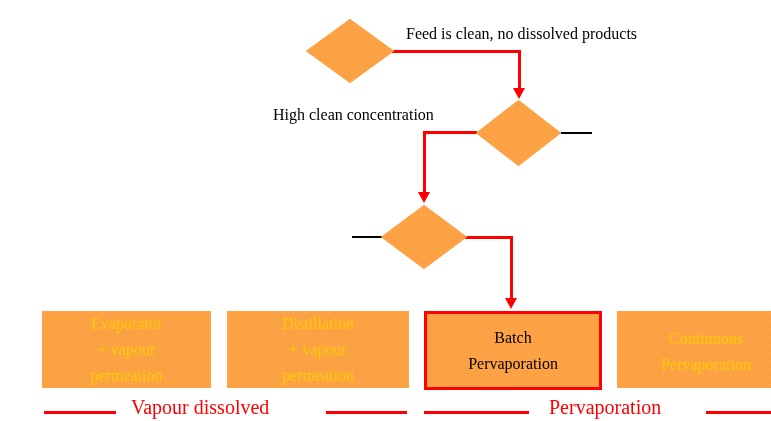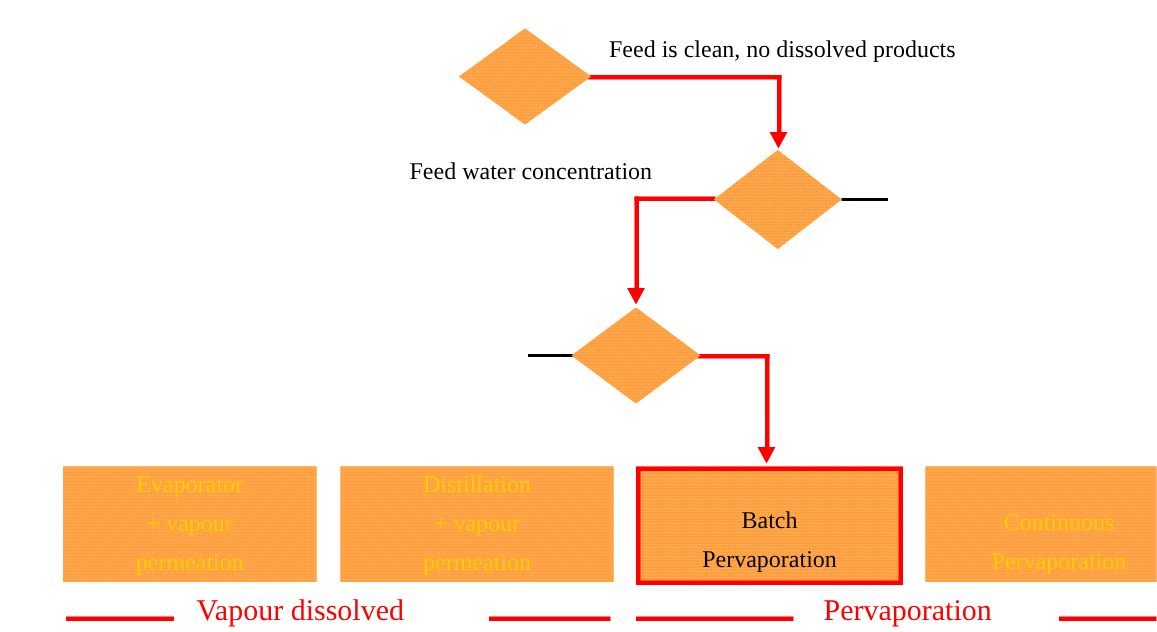--- a/index.html
+++ b/index.html
@@ -45,21 +45,21 @@
     box-sizing: border-box;
     display: flex;
     justify-content: center;
     align-items: flex-start;
     text-align: center;
     font-size: 16px;
     line-height: 26px;
     color: #ffcc00;
   }
   .obox .obox-text { white-space: pre-line; }
-  .obox.top { align-items: flex-end; }
+  .obox.top { align-items: center; }
   .obox.selected {
     border: 3px solid #ff0000;
     color: #000000;
     top: 311px;
     height: 79px;
   }
   .group-label {
     position: absolute;
     top: 396px;
     font-size: 20px;
@@ -87,21 +87,21 @@
   <div class="arrowhead-down" style="left:471px; top:298px"></div>
 
   <div class="kline" style="left:527px; top:132px; width:31px; height:2px"></div>
   <div class="kline" style="left:318px; top:236px; width:30px; height:2px"></div>
 
   <div class="diamond orange-fill" style="left:272px; top:19px; width:88px; height:64px"></div>
   <div class="diamond orange-fill" style="left:442px; top:100px; width:85px; height:66px"></div>
   <div class="diamond orange-fill" style="left:347px; top:205px; width:86px; height:64px"></div>
 
   <div class="flow-label" style="left:372px; top:25px">Feed is clean, no dissolved products</div>
-  <div class="flow-label" style="left:239px; top:106px">Feed water concentration</div>
+  <div class="flow-label" style="left:239px; top:106px">High clean concentration</div>
 
   <div class="obox orange-fill" style="left:8px; width:169px">
     <span class="obox-text">Evaporator
 + vapour
 permeation</span>
   </div>
   <div class="obox orange-fill" style="left:193px; width:182px">
     <span class="obox-text">Distillation
 + vapour
 permeation</span>

